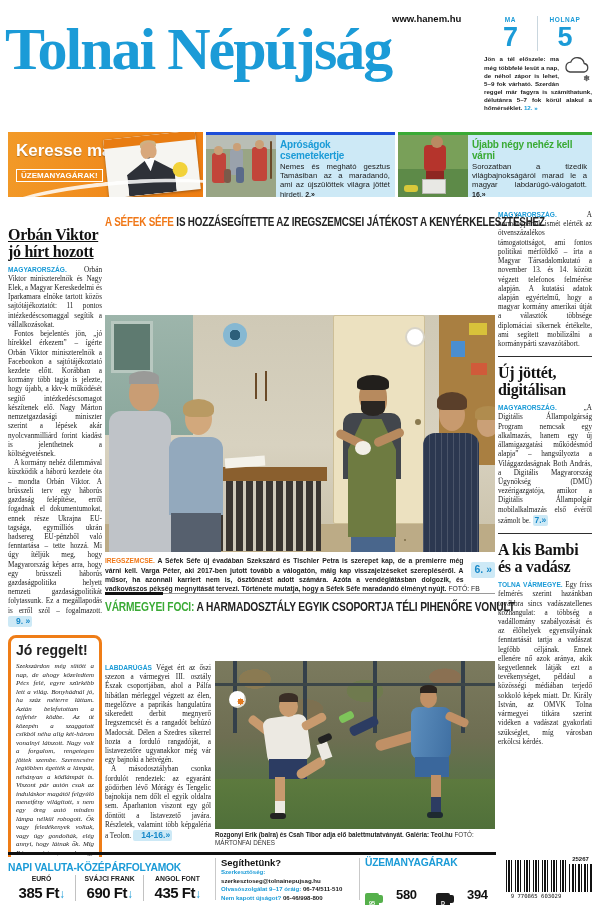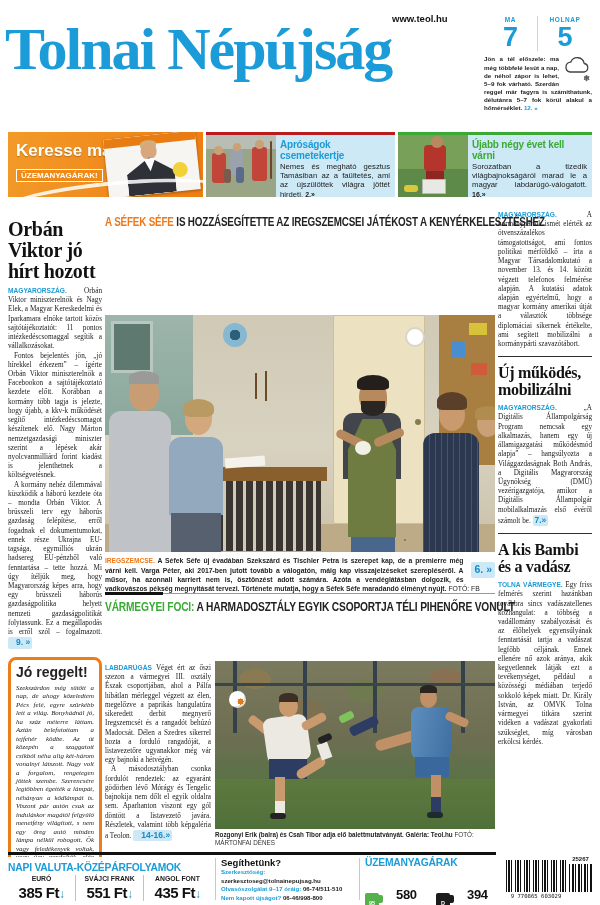--- a/index.html
+++ b/index.html
@@ -36,21 +36,21 @@
        transform:rotate(-6deg);box-shadow:0 1px 3px rgba(0,0,0,.35);overflow:hidden;}
   .mag-band{position:absolute;left:0;top:0;width:100%;height:9px;background:#e87c12;}
   .mag-head{position:absolute;left:36px;top:7px;width:16px;height:17px;background:#d8a87c;border-radius:50% 50% 45% 45%;}
   .mag-hair{position:absolute;left:36px;top:5px;width:16px;height:7px;background:#cdb183;border-radius:50% 50% 0 0;}
   .mag-suit{position:absolute;left:20px;top:22px;width:48px;height:37px;background:#2e3138;
             clip-path:polygon(50% 0,100% 42%,100% 100%,0 100%,0 42%);}
   .mag-shirt{position:absolute;left:38px;top:23px;width:12px;height:13px;background:#fff;
              clip-path:polygon(0 0,100% 0,50% 100%);}
   .mag-badge{position:absolute;left:66px;top:30px;width:15px;height:15px;background:#f2d23a;border-radius:50%;}
   .teaser{position:absolute;top:132px;height:65px;background:#cde9f6;}
-  .teaser.mid{left:206px;width:189px;border-top:3px solid #b91c1c;}
+  .teaser.mid{left:206px;width:189px;border-top:3px solid #1d4ed8;}
   .teaser.rgt{left:398px;width:194px;border-top:3px solid #3aaa35;}
   .tphoto{position:absolute;left:0;top:0;width:70px;height:62px;overflow:hidden;}
   .tbody{margin-left:74px;padding:4px 5px 0 0;}
   .ttitle{font-size:10px;font-weight:bold;letter-spacing:-.2px;margin-bottom:1px;}
   .ttitle.blue{color:#1b9bd7;}.ttitle.green{color:#3aaa35;}
   .ttext{font-size:7.7px;line-height:1.2;color:#1a1a1a;text-align:justify;}
   .tref{font-weight:bold;font-size:7px;}
   
   .tp1{background:linear-gradient(180deg,#b9beb5 0 22%,#99a585 22% 100%);}
   .tp1 .f{position:absolute;border-radius:3px;}
@@ -59,21 +59,21 @@
   .serifhead{font-family:"Liberation Serif",serif;font-weight:bold;color:#121212;letter-spacing:-.3px;}
   .body-text{font-family:"Liberation Serif",serif;font-size:7.2px;line-height:1.28;text-align:justify;color:#1a1a1a;}
   .body-text p{margin:0;}
   .body-text p + p{text-indent:6px;}
   .lead-in{font-family:"Liberation Sans",sans-serif;font-weight:bold;font-size:6.6px;color:#1b9bd7;}
   .lead-in.orange{color:#f07818;}
   .chip{display:inline-block;background:#cde9f6;color:#1789c9;font-family:"Liberation Sans",sans-serif;
         font-weight:bold;font-size:8.5px;line-height:1.1;padding:1px 2px;border-radius:2px;}
   
   .col-left{position:absolute;left:8px;top:211px;width:94px;height:646px;overflow:hidden;}
-  .col-left h2{font-size:20px;line-height:1.05;margin:8px 0 5px;}
+  .col-left h2{font-size:16px;line-height:1.05;margin:16px 0 5px;text-decoration:underline;}
   .gm{margin-top:8px;border:3px solid #ef7d17;border-radius:8px;padding:4px 5px 7px;}
   .gm-title{font-size:14px;font-weight:bold;color:#222;margin:0 0 4px;}
   .gm-text{font-family:"Liberation Serif",serif;font-style:italic;font-size:6.9px;line-height:1.23;
            text-align:justify;color:#1a1a1a;}
   
   .kicker{position:absolute;left:105px;top:215px;width:476px;font-size:12px;font-weight:bold;
           color:#222;letter-spacing:-.2px;transform:scaleX(.82);transform-origin:0 0;white-space:nowrap;}
   .kicker .hl{color:#f07818;}
   .kicker.sport{top:600px;width:460px;transform:scaleX(.85);}
   .kicker.sport .hl{color:#3aaa35;}
@@ -213,21 +213,21 @@
   .p2-shoe{left:124px;top:52px;width:15px;height:8px;background:#7ec45a;border-radius:3px;transform:rotate(-26deg);}
   .p2-legDown{left:216px;top:114px;width:10px;height:26px;background:#c09066;}
   .p2-sockDown{left:216px;top:136px;width:10px;height:18px;background:#2c3c62;}
   .p2-shoeDown{left:212px;top:151px;width:16px;height:6px;background:#1e2a30;border-radius:3px;}
 </style>
 </head>
 <body>
 
 <div class="page">
 
-  <div class="teol">www.teol.hu</div>
+  <div class="teol">www.hanem.hu</div>
   <h1 class="masthead">Tolnai Népújság</h1>
 
   <div class="weather">
     <div class="wt-row">
       <div class="wt-cell first">
         <div class="wt-label">MA</div>
         <div class="wt-num">7</div>
       </div>
       <div class="wt-cell">
         <div class="wt-label">HOLNAP</div>
@@ -268,36 +268,36 @@
       <div class="f" style="left:49px;top:5px;width:9px;height:9px;background:#caa077;border-radius:50%;"></div>
       <div class="f" style="left:24px;top:14px;width:13px;height:26px;background:#9aa2ac;"></div>
       <div class="f" style="left:27px;top:8px;width:8px;height:8px;background:#caa077;border-radius:50%;"></div>
       <div class="f" style="left:30px;top:32px;width:8px;height:16px;background:#5a6a8a;"></div>
       <div class="f" style="left:18px;top:34px;width:7px;height:14px;background:#7a5a4a;"></div>
       <div class="f" style="left:64px;top:6px;width:2px;height:38px;background:#6a4a2a;"></div>
     </div>
     <div class="tbody">
       <div class="ttitle blue">Apróságok csemetekertje</div>
       <div class="ttext">
-        <span>Nemes és megható gesztus Tamásiban az a faültetés, ami az újszülöttek világra jöttét hirdeti.</span>
+        <span>Nemes és megható gesztus Tamásiban az a maradandó, ami az újszülöttek világra jöttét hirdeti.</span>
         <span class="tref">2.»</span>
       </div>
     </div>
   </div>
 
   <div class="teaser rgt">
     <div class="tphoto tp2">
       <div class="f" style="position:absolute;left:26px;top:10px;width:22px;height:26px;background:#b5342c;border-radius:4px;"></div>
       <div class="f" style="position:absolute;left:33px;top:1px;width:12px;height:12px;background:#b98a62;border-radius:50%;"></div>
       <div class="f" style="position:absolute;left:28px;top:36px;width:18px;height:10px;background:#8e2722;"></div>
       <div class="f" style="position:absolute;left:24px;top:44px;width:24px;height:15px;background:#e8e8e4;border:1px solid #b8b8b0;"></div>
       <div class="f" style="position:absolute;left:6px;top:50px;width:14px;height:7px;background:#d8c83a;border-radius:3px;"></div>
     </div>
     <div class="tbody">
-      <div class="ttitle green">Újabb négy évet kell várni</div>
+      <div class="ttitle green">Újabb négy nehéz kell várni</div>
       <div class="ttext">
         <span>Sorozatban a tizedik világbajnokságáról marad le a magyar labdarúgó-válogatott.</span>
         <span class="tref">16.»</span>
       </div>
     </div>
   </div>
 
   <div class="col-left">
     <h2 class="serifhead">Orbán Viktor jó hírt hozott</h2>
     <div class="body-text">
@@ -412,21 +412,21 @@
   <div class="sports-caption">
     <span>Rozgonyi Erik (balra) és Csah Tibor adja elő balettmutatványát. Galéria: Teol.hu</span>
     <span class="credit">FOTÓ: MÁRTONFAI DÉNES</span>
   </div>
 
   <div class="col-right">
     <div class="body-text">
       <p><span class="lead-in">MAGYARORSZÁG.</span> <span>A kormánypártok ismét elérték az ötvenszázalékos támogatottságot, ami fontos politikai mérföldkő – írta a Magyar Társadalomkutató a november 13. és 14. között végzett telefonos felmérése alapján. A kutatási adatok alapján egyértelmű, hogy a magyar kormány amerikai útját a választók többsége diplomáciai sikernek értékelte, ami segített mobilizálni a kormánypárti szavazótábort.</span></p>
     </div>
     <hr class="rdiv">
-    <h2 class="serifhead">Új működés, mobilizálni</h2>
+    <h2 class="serifhead">Új jöttét, digitálisan</h2>
     <div class="body-text">
       <p><span class="lead-in">MAGYARORSZÁG.</span> <span>„A Digitális Állampolgárság Program nemcsak egy alkalmazás, hanem egy új államigazgatási működésmód alapja” – hangsúlyozta a Világgazdaságnak Both András, a Digitális Magyarország Ügynökség (DMÜ) vezérigazgatója, amikor a Digitális Állampolgár mobilalkalmazás első évéről számolt be.</span> <span class="chip">7.»</span></p>
     </div>
     <hr class="rdiv">
     <h2 class="serifhead">A kis Bambi és a vadász</h2>
     <div class="body-text">
       <p><span class="lead-in">TOLNA VÁRMEGYE.</span> <span>Egy friss felmérés szerint hazánkban továbbra sincs vadászatellenes közhangulat: a többség a vadállomány szabályozását és az élőhelyek egyensúlyának fenntartását tartja a vadászat legfőbb céljának. Ennek ellenére nő azok aránya, akik kegyetlennek látják ezt a tevékenységet, például a közösségi médiában terjedő sokkoló képek miatt. Dr. Király István, az OMVK Tolna vármegyei titkára szerint vidéken a vadászat gyakorlati szükséglet, míg városban erkölcsi kérdés.</span></p>
 
     </div>
   </div>
@@ -435,21 +435,21 @@
 
   <div class="currency">
     <div class="blk-title">NAPI VALUTA-KÖZÉPÁRFOLYAMOK</div>
     <div class="cur-row">
       <div class="cur-item">
         <div class="cur-label">EURÓ</div>
         <div class="cur-value"><span>385 Ft</span><span class="arrow">↓</span></div>
       </div>
       <div class="cur-item">
         <div class="cur-label">SVÁJCI FRANK</div>
-        <div class="cur-value"><span>551 Ft</span><span class="arrow">↓</span></div>
+        <div class="cur-value"><span>690 Ft</span><span class="arrow">↓</span></div>
       </div>
       <div class="cur-item">
         <div class="cur-label">ANGOL FONT</div>
         <div class="cur-value"><span>435 Ft</span><span class="arrow">↓</span></div>
       </div>
     </div>
   </div>
 
   <div class="vsep" style="left:215px;"></div>
 

